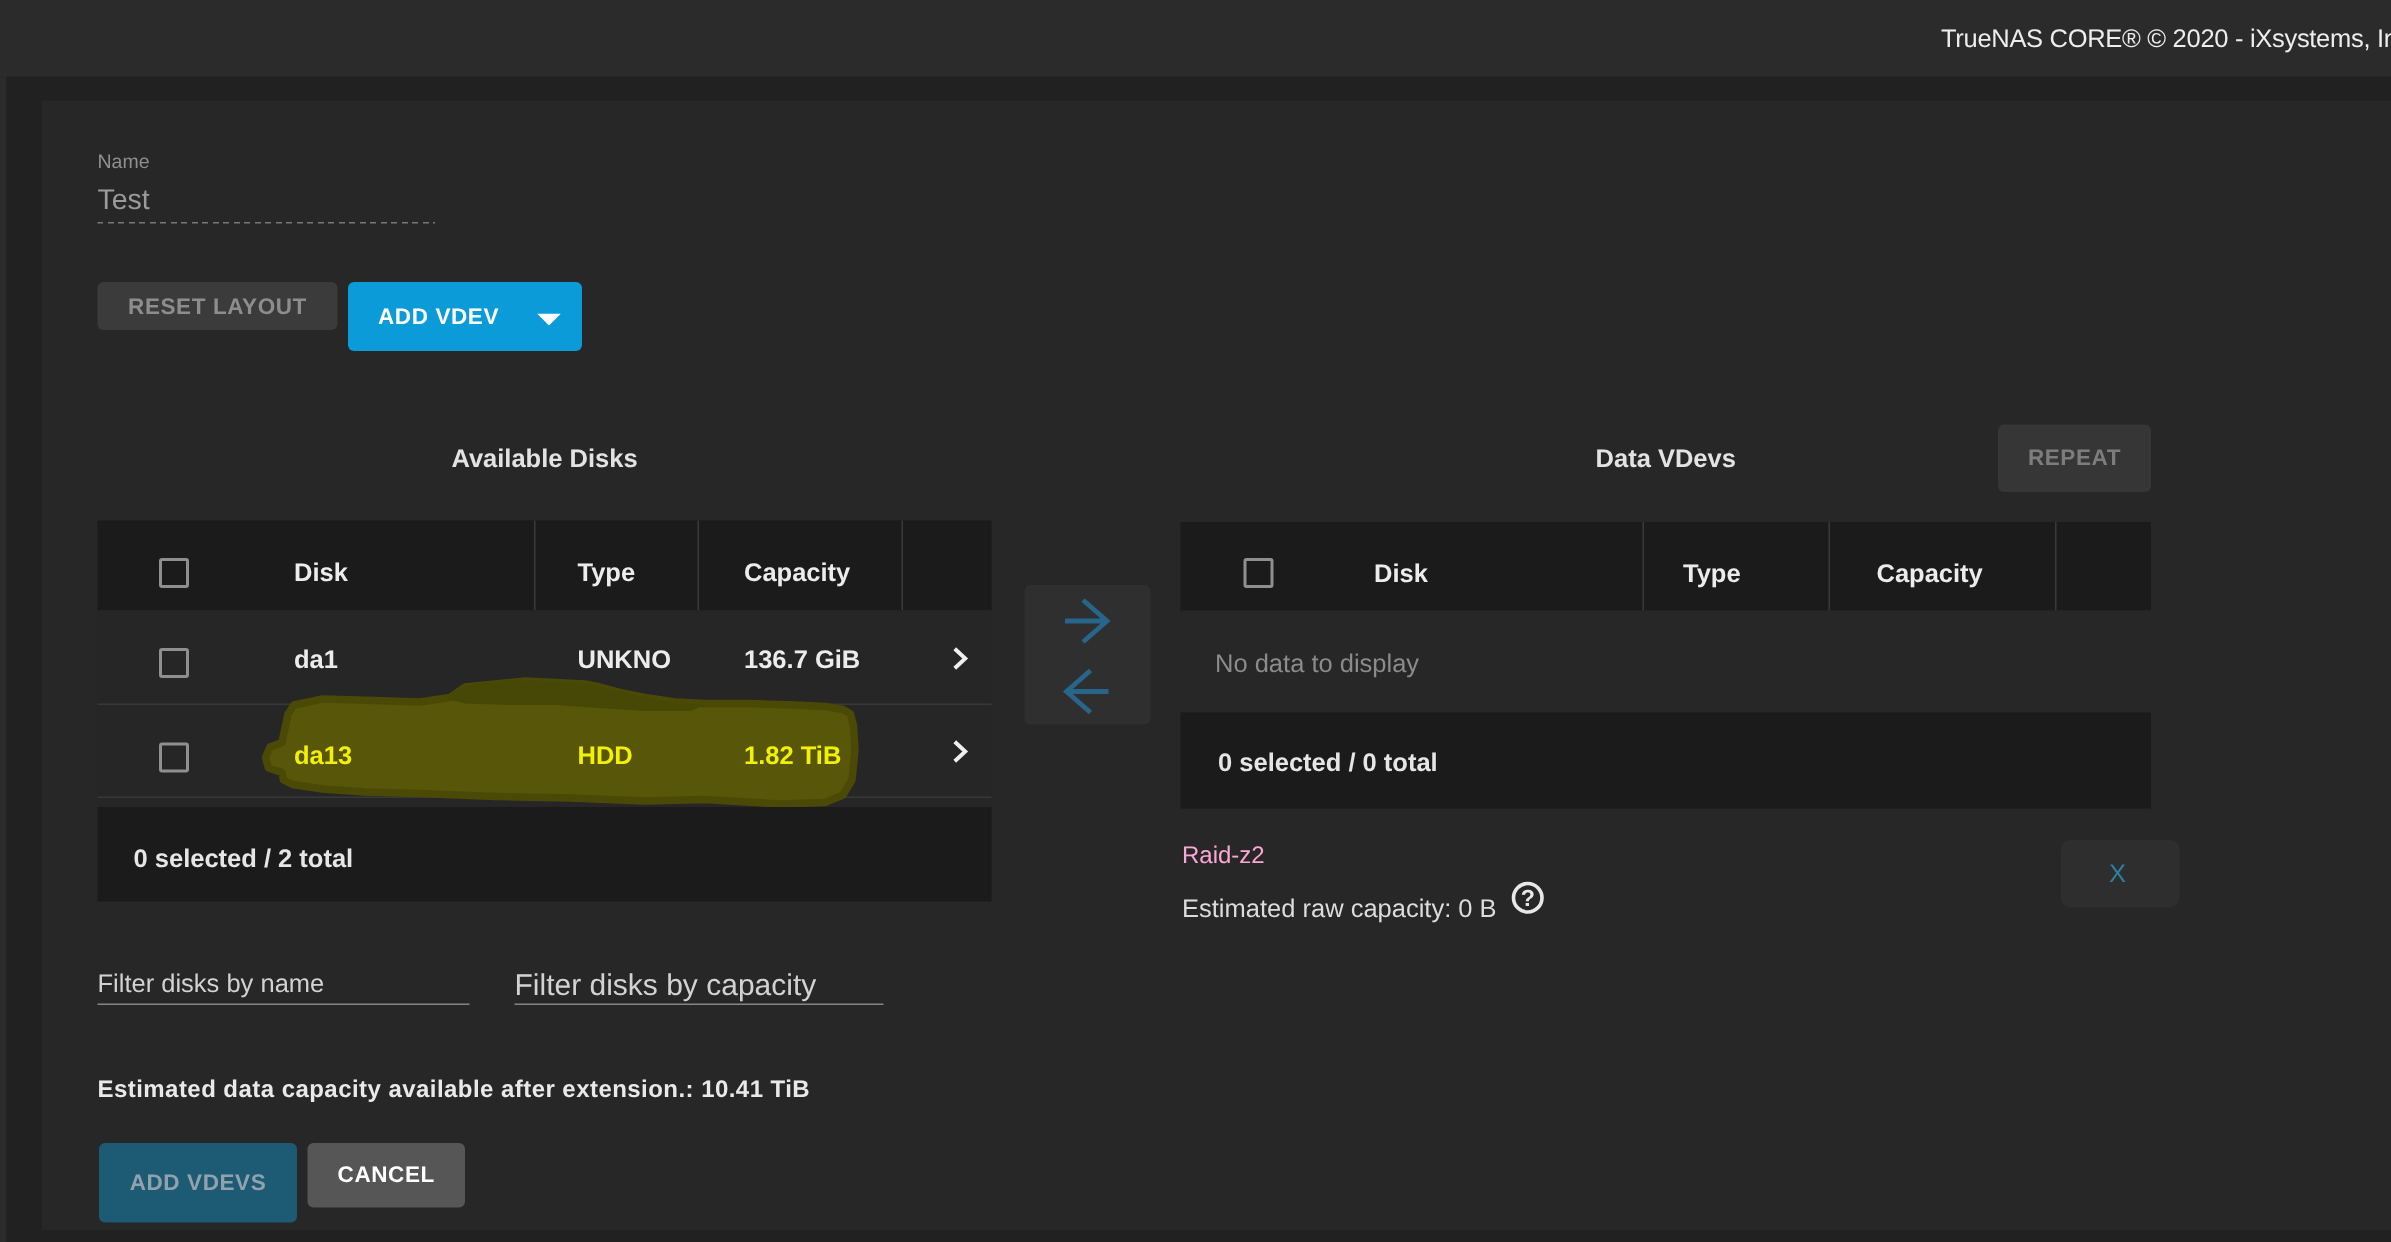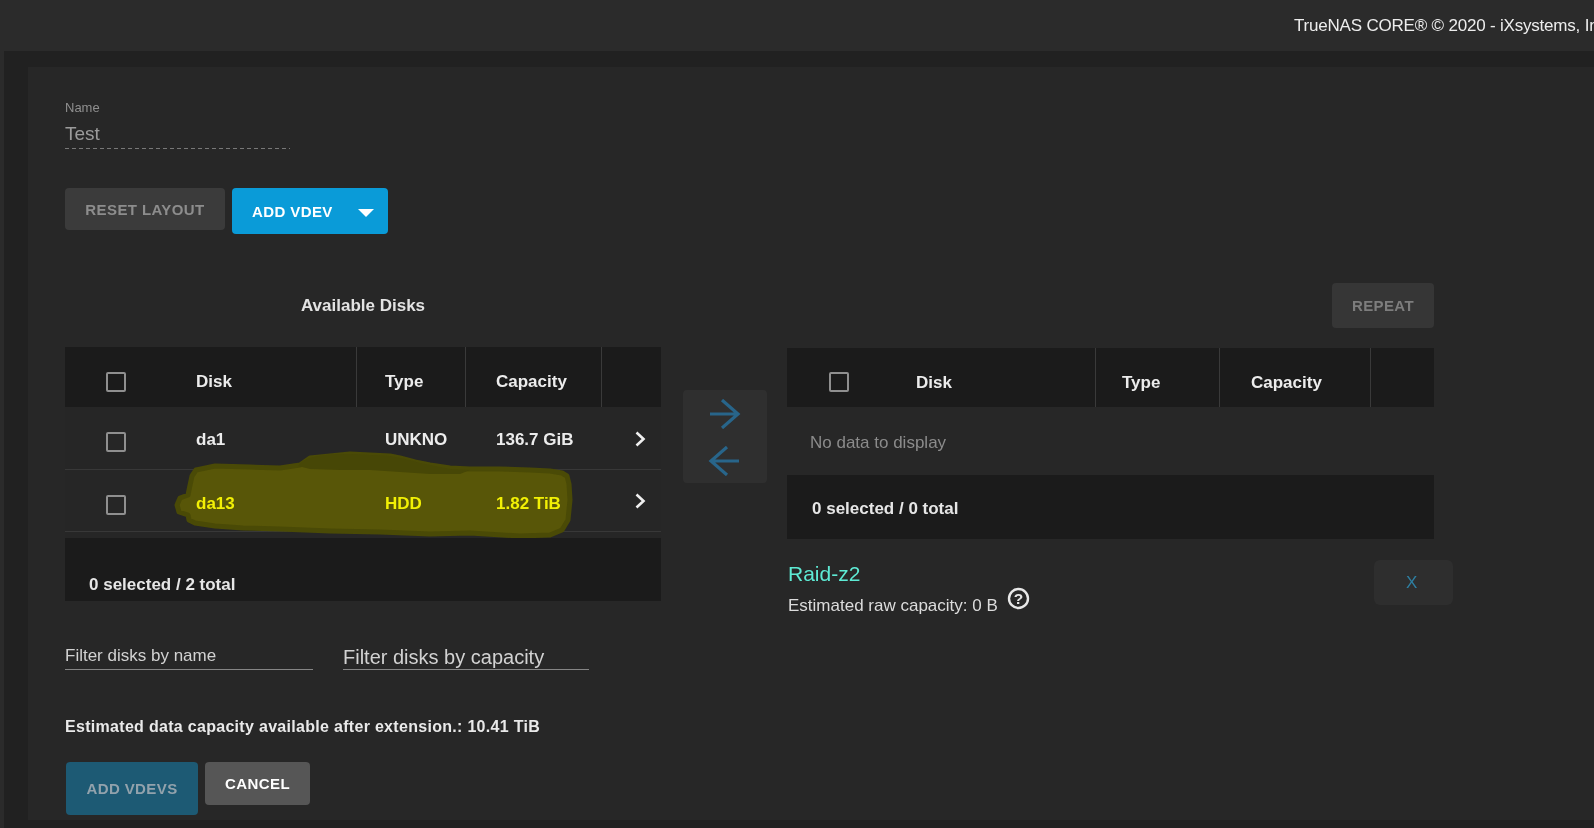--- a/index.html
+++ b/index.html
@@ -31,28 +31,29 @@
   <div class="abs" id="topbar"></div>
   <div class="abs" id="topright">TrueNAS CORE® © 2020 - iXsystems, Inc.</div>
 
   <div class="abs" id="leftstrip"></div>
   <div class="abs" id="panel"></div>
 
   <div class="abs lbl" style="left:65px; top:100px;">Name</div>
   <div class="abs" style="left:65px; top:123px; font-size:19px; color:#9b9b9b;">Test</div>
   <div class="abs" style="left:65px; top:148px; width:225px; height:1px; background:repeating-linear-gradient(90deg,#787878 0 4px,transparent 4px 7px);"></div>
 
-  <div class="abs btn" style="left:65px; top:188px; width:160px; height:42px; background:#3b3b3b; color:#8d8d8d;">RESET LAYOUT</div>
+  <div class="abs btn" style="left:65px; top:188px; width:160px; height:32px; background:#3b3b3b; color:#8d8d8d;">RESET LAYOUT</div>
   <div class="abs" style="left:232px; top:188px; width:156px; height:46px; background:#0a9bd8; border-radius:4px;"></div>
   <div class="abs" style="left:252px; top:203px; font-size:15px; font-weight:bold; letter-spacing:0.4px; color:#ffffff;">ADD VDEV</div>
   <svg class="abs" style="left:358px; top:209px;" width="16" height="8">
       <polygon points="0,0 16,0 8,8" fill="#ffffff"></polygon>
     </svg>
 
   <div class="abs" style="left:65px; top:296px; width:596px; text-align:center; font-size:17px; font-weight:bold; color:#e3e3e3;">Available Disks</div>
+  <div class="abs" style="left:787px; top:296px; width:647px; text-align:center; font-size:17px; font-weight:bold; color:#e3e3e3;">Data VDevs</div>
   <div class="abs btn" style="left:1332px; top:283px; width:102px; height:45px; background:#363636; color:#7d7d7d;">REPEAT</div>
 
   <div class="abs tblhead" style="left:65px; top:347px; width:596px; height:60px;"></div>
   <div class="abs" style="left:356px; top:347px; width:1px; height:60px; background:#3a3a3a;"></div>
   <div class="abs" style="left:465px; top:347px; width:1px; height:60px; background:#3a3a3a;"></div>
   <div class="abs" style="left:601px; top:347px; width:1px; height:60px; background:#3a3a3a;"></div>
   <div class="cbx" style="left:106px; top:372px;"></div>
   <div class="abs ct" style="left:196px; top:372px;">Disk</div>
   <div class="abs ct" style="left:385px; top:372px;">Type</div>
   <div class="abs ct" style="left:496px; top:372px;">Capacity</div>
@@ -76,21 +77,21 @@
 
   <div class="cbx" style="left:106px; top:495px;"></div>
   <div class="abs ct" style="left:196px; top:494px; color:#f2f005;">da13</div>
   <div class="abs ct" style="left:385px; top:494px; color:#f2f005;">HDD</div>
   <div class="abs ct" style="left:496px; top:494px; color:#f2f005;">1.82 TiB</div>
   <svg class="abs" style="left:634px; top:493px;" width="12" height="16" viewBox="0 0 12 16">
       <path d="M2.5 1.5 L9.5 8 L2.5 14.5" stroke="#efefef" stroke-width="2.6" fill="none"></path>
     </svg>
 
   <div class="abs" style="left:65px; top:538px; width:596px; height:63px; background:#1b1b1b;"></div>
-  <div class="abs" style="left:89px; top:563px; font-size:17px; font-weight:bold; color:#e6e6e6;margin-top:12px;">0 selected / 2 total</div>
+  <div class="abs" style="left:89px; top:563px; font-size:17px; font-weight:bold; color:#e6e6e6;">0 selected / 2 total</div>
 
   <div class="abs" style="left:683px; top:390px; width:84px; height:93px; background:#2f2f2f; border-radius:4px;"></div>
   <svg class="abs" style="left:709px; top:399px;" width="32" height="30" viewBox="0 0 32 30">
     <path d="M1 15 H28 M13 1 L29 15 L13 29" stroke="#28658a" stroke-width="3.2" fill="none"></path>
   </svg>
   <svg class="abs" style="left:708px; top:446px;" width="32" height="30" viewBox="0 0 32 30">
     <path d="M31 15 H4 M19 1 L3 15 L19 29" stroke="#28658a" stroke-width="3.2" fill="none"></path>
   </svg>
 
   <div class="abs tblhead" style="left:787px; top:348px; width:647px; height:59px;"></div>
@@ -101,21 +102,21 @@
   <div class="abs ct" style="left:916px; top:373px;">Disk</div>
   <div class="abs ct" style="left:1122px; top:373px;">Type</div>
   <div class="abs ct" style="left:1251px; top:373px;">Capacity</div>
 
   <div class="abs" style="left:787px; top:407px; width:647px; height:68px; background:#272727;"></div>
   <div class="abs" style="left:810px; top:433px; font-size:17px; color:#8b8b8b;">No data to display</div>
 
   <div class="abs" style="left:787px; top:475px; width:647px; height:64px; background:#1b1b1b;"></div>
   <div class="abs" style="left:812px; top:499px; font-size:17px; font-weight:bold; color:#e6e6e6;">0 selected / 0 total</div>
 
-  <div class="abs" style="left:788px; top:562px; font-size:21px; color:#5eead4;">Raid-z2</div>
+  <div class="abs" style="left:788px; top:562px; font-size:16px; color:#f9a8d4;">Raid-z2</div>
   <div class="abs" style="left:788px; top:596px; font-size:17px; color:#dcdcdc;">Estimated raw capacity: 0 B</div>
   <svg class="abs" style="left:1007px; top:587px;" width="23" height="23" viewBox="0 0 23 23">
     <circle cx="11.5" cy="11.5" r="9.5" fill="none" stroke="#e8e8e8" stroke-width="2.4"></circle>
     <text x="11.5" y="16.8" text-anchor="middle" font-size="15.5" font-weight="bold" fill="#e8e8e8" font-family="Liberation Sans">?</text>
   </svg>
   <div class="abs" style="left:1374px; top:560px; width:79px; height:45px; background:#2e2e2e; border-radius:6px;"></div>
   <div class="abs" style="left:1406px; top:573px; font-size:17px; color:#2e7fa2;">X</div>
 
   <div class="abs" style="left:65px; top:646px; font-size:17px; color:#d2d2d2;">Filter disks by name</div>
   <div class="abs" style="left:65px; top:669px; width:248px; border-bottom:1px solid #858585;"></div>

